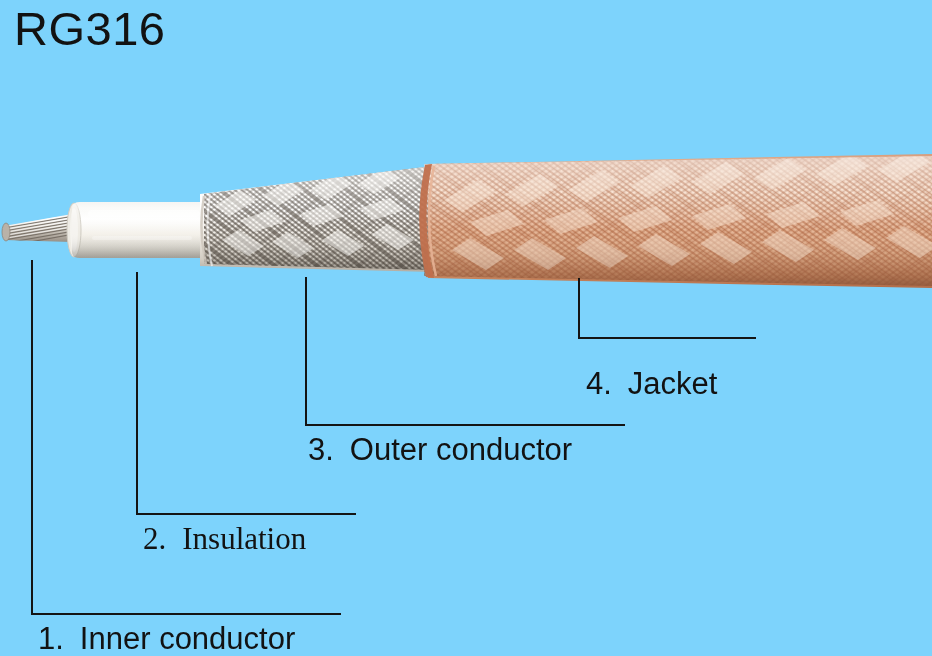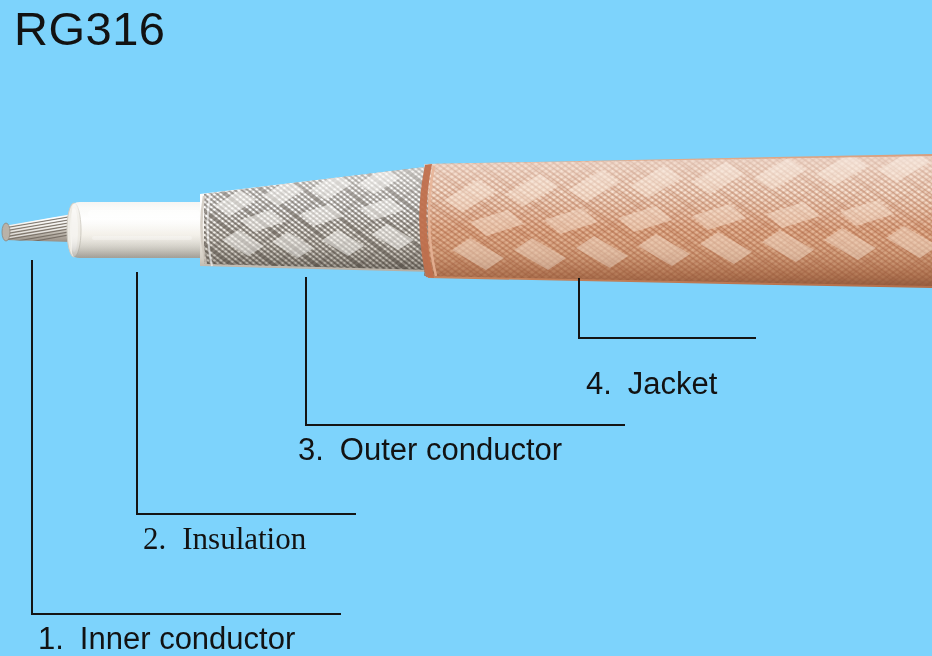--- a/index.html
+++ b/index.html
@@ -321,21 +321,21 @@
 
   <div class="leader" style="left:578px; top:278px; width:180px; height:62px;">
     <div class="vline" style="height:60px;"></div>
     <div class="hline" style="top:59px; width:178px;"></div>
   </div>
 
   <div class="callout" style="left:586px; top:344px;margin-top:21px;">
     <span class="num">4.</span><span class="txt">Jacket</span>
   </div>
 
-  <div class="callout" style="left:298px; top:431px;">
+  <div class="callout" style="left:308px; top:431px;">
     <span class="num">3.</span><span class="txt">Outer conductor</span>
   </div>
 
   <div class="callout" style="left:143px; top:520px;font-family:Liberation Serif, serif;">
     <span class="num">2.</span><span class="txt">Insulation</span>
   </div>
 
   <div class="callout" style="left:38px; top:620px;">
     <span class="num">1.</span><span class="txt">Inner conductor</span>
   </div>

